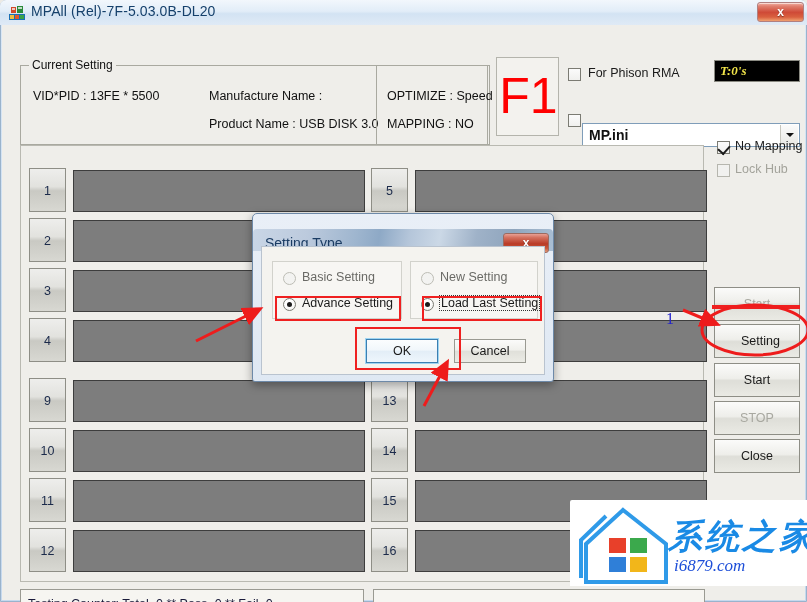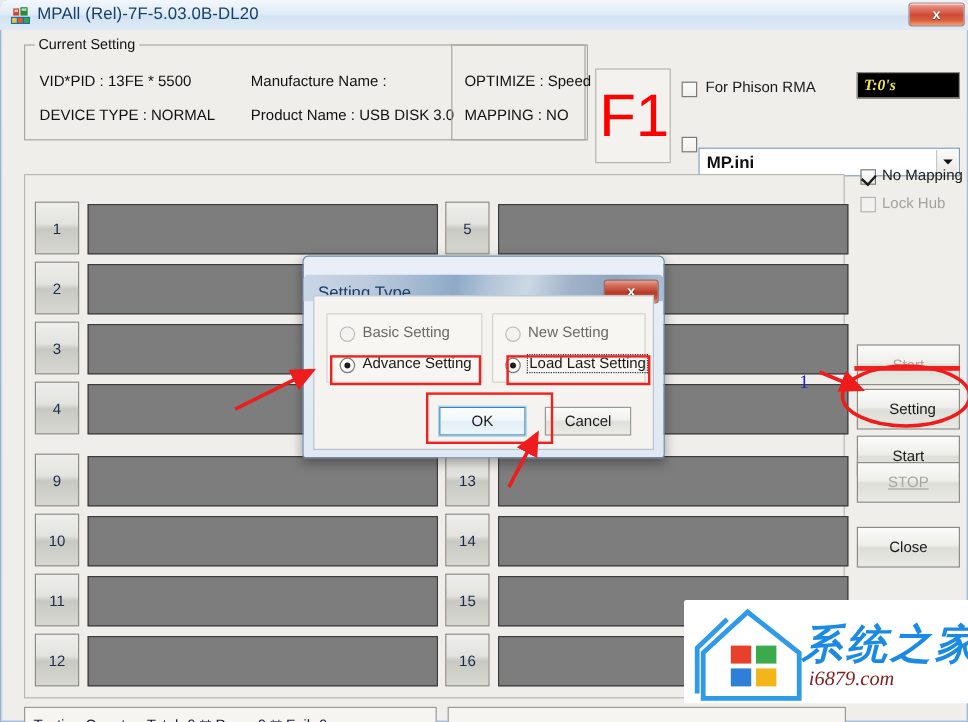--- a/index.html
+++ b/index.html
@@ -69,20 +69,21 @@
     left: 2px; top: 25px;
     width: 803px; height: 575px;
     background: #efeeea;
   }
 
   
   .groupbox {
     position: absolute;
     border: 1px solid #a9a9a0;
     background: transparent;
+    margin-top: 28px;
   }
   .groupbox > .gb-label {
     position: absolute;
     top: -8px; left: 8px;
     background: #efeeea;
     padding: 0 3px;
     font-size: 12px;
     color: #111;
   }
 
@@ -436,21 +437,21 @@
     color: #1a8ae5;
     letter-spacing: 3px;
     white-space: nowrap;
     font-family: "DejaVu Sans", sans-serif;
   }
   #wm-url {
     position: absolute;
     left: 104px; top: 56px;
     font-size: 17px;
     font-style: italic;
-    color: #7f1d1d;
+    color: #1d4ed8;
     font-family: "Liberation Serif", serif;
   }
 </style>
 </head>
 <body>
 
 <div id="app">
   <div class="win-frame"></div>
 
   <div class="titlebar">
@@ -468,21 +469,20 @@
     </div>
     <div class="title-text">MPAll (Rel)-7F-5.03.0B-DL20</div>
     <div class="close-btn">x</div>
   </div>
 
   <div class="win-body">
 
     <div class="groupbox" id="grp-current">
       <span class="gb-label">Current Setting</span>
       <span class="cs-cell" style="left:12px; top:23px;">VID*PID : 13FE * 5500</span>
-      <span class="cs-cell" style="left:12px; top:51px;">DEVICE TYPE : NORMAL</span>
       <span class="cs-cell" style="left:188px; top:23px;">Manufacture Name :</span>
       <span class="cs-cell" style="left:188px; top:51px;text-align:right;">Product Name : USB DISK 3.0</span>
     </div>
 
     <div class="groupbox" id="grp-optimize">
       <span class="cs-cell" style="left:10px; top:23px;">OPTIMIZE : Speed</span>
       <span class="cs-cell" style="left:10px; top:51px;">MAPPING : NO</span>
     </div>
 
     <div id="f1-box">
@@ -503,21 +503,21 @@
     <div class="cbox checked" style="left:715px; top:116px;"></div>
     <span class="cb-label" style="left:733px; top:114px;">No Mapping</span>
 
     <div class="cbox disabled" style="left:715px; top:139px;"></div>
     <span class="cb-label disabled" style="left:733px; top:137px;">Lock Hub</span>
 
 
     <div class="sidebtn disabled" style="top:262px;">Start</div>
     <div class="sidebtn" style="top:299px;padding-left:7px;">Setting</div>
     <div class="sidebtn" style="top:338px;">Start</div>
-    <div class="sidebtn disabled" style="top:360px;text-decoration:underline;">STOP</div>
+    <div class="sidebtn disabled" style="top:376px;">STOP</div>
     <div class="sidebtn" style="top:414px;">Close</div>
 
     <div id="autostart-label">Auto Start</div>
     <div id="autostart-input">0</div>
     <div id="autostart-ports">Ports</div>
 
     <div id="port-panel">
       <div class="port-col" id="col-left" style="left:8px;">
           <div class="port-row" style="left: 0px; top: 22px;">
             <div class="port-num">1</div>

